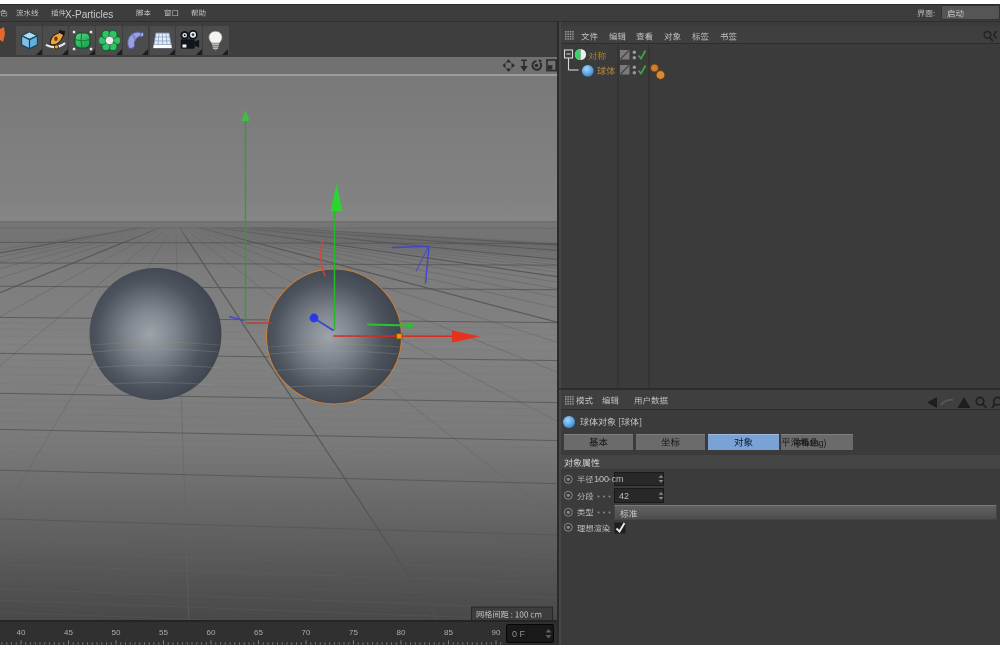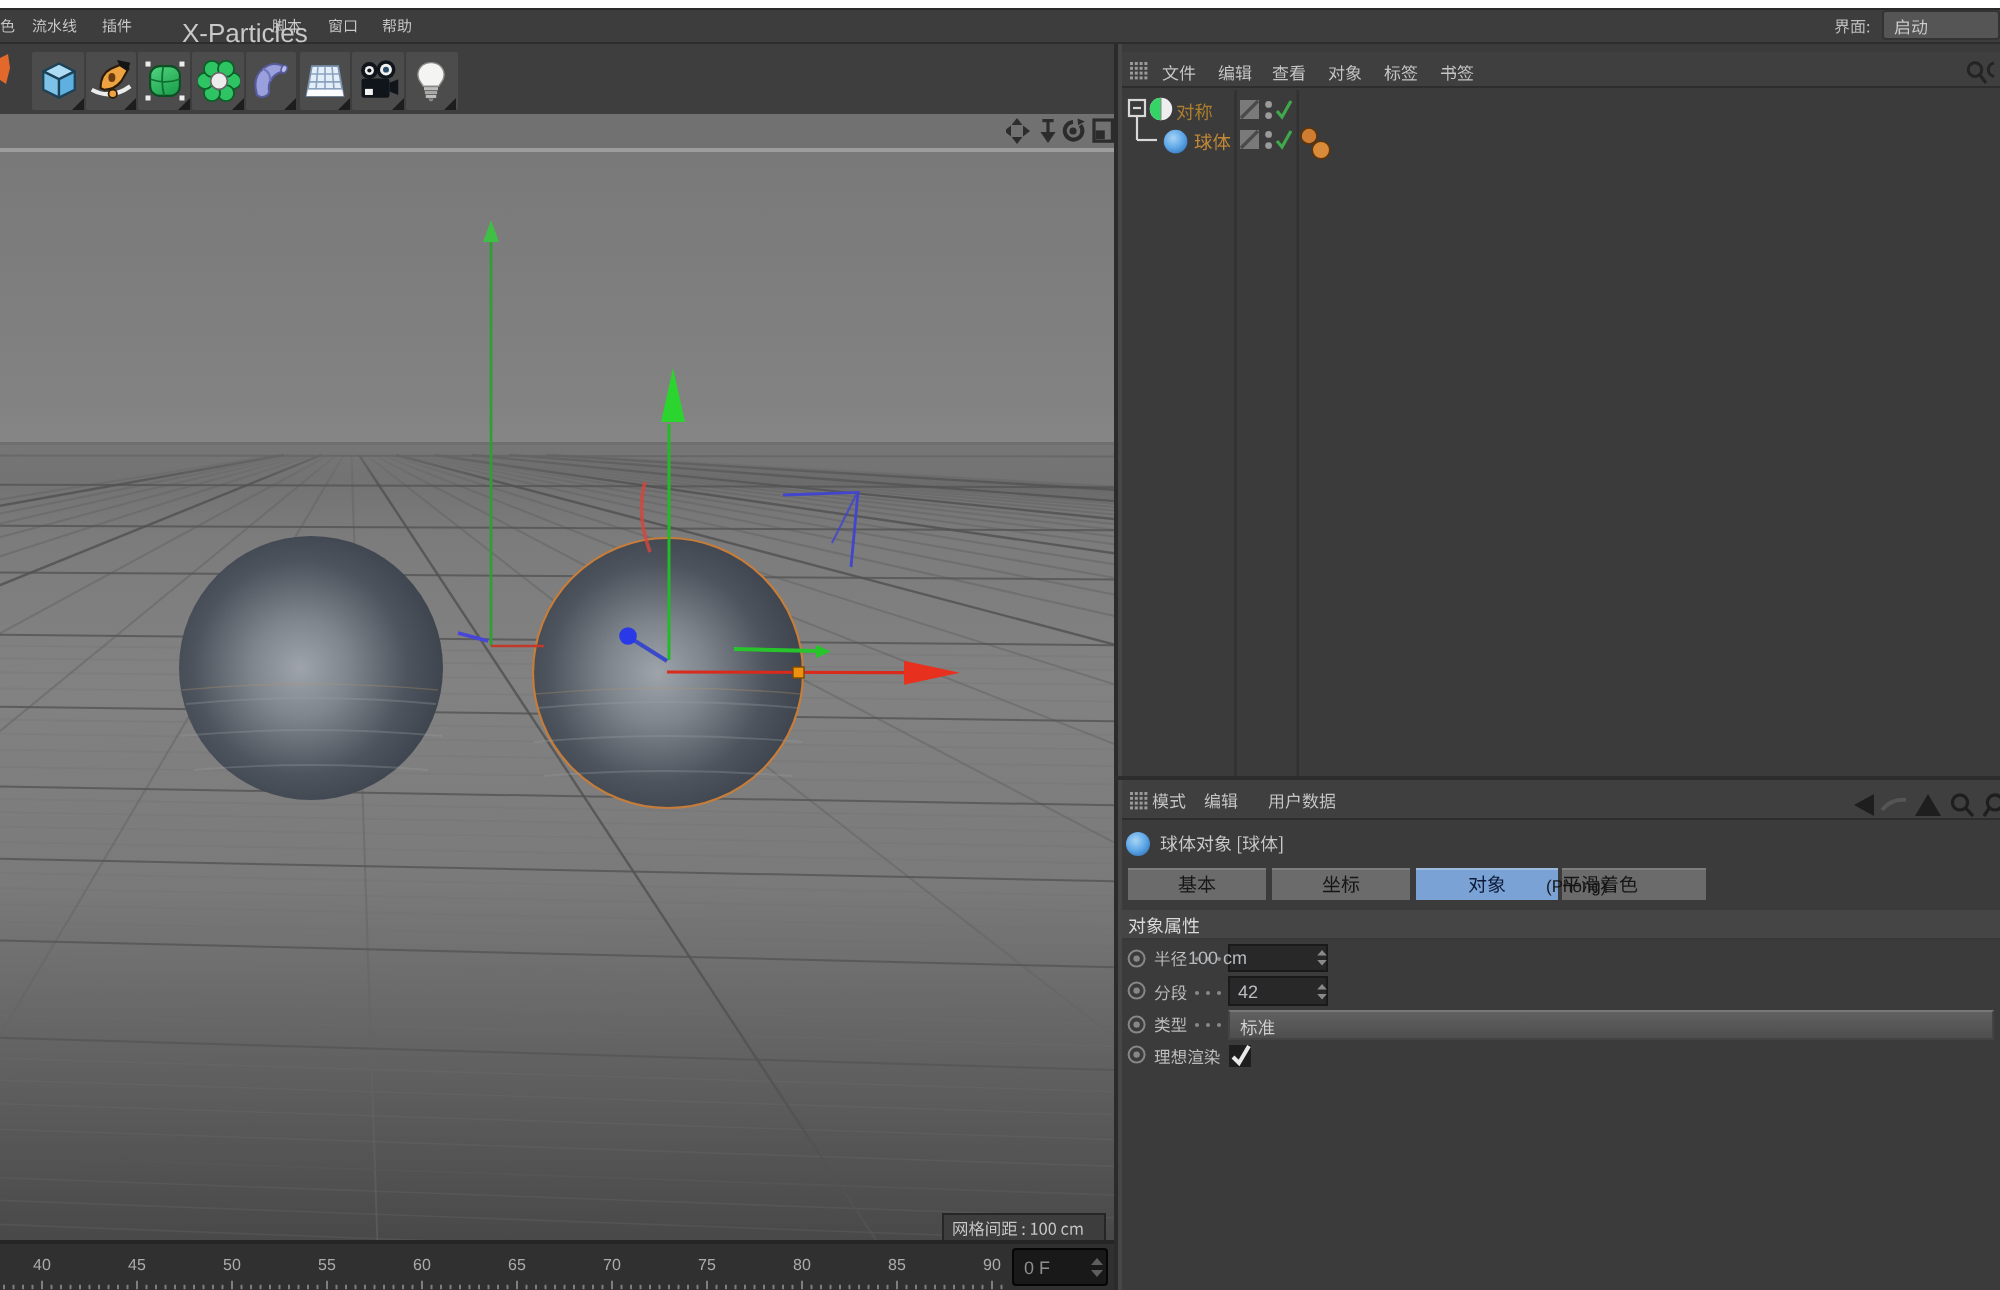--- a/index.html
+++ b/index.html
@@ -11,21 +11,21 @@
 <div class="abs" style="left:0px;top:5px;width:1000px;height:17px;background:#3d3d3d;border-bottom:1px solid #2e2e2e"></div>
 <svg style="position:absolute;left:0px;top:8.2px;overflow:visible" width="9" height="12">
     <path transform="translate(0,7.7)" d="M3.6 -3.7V-2.4H1.8V-3.7ZM4.1 -3.7H5.9V-2.4H4.1ZM4.5 -5.1C4.3 -4.8 4.0 -4.5 3.7 -4.2H1.7C2.0 -4.5 2.3 -4.8 2.5 -5.1ZM2.7 -6.3C2.1 -5.3 1.2 -4.4 0.3 -3.8C0.4 -3.7 0.6 -3.4 0.6 -3.3C0.8 -3.5 1.1 -3.6 1.3 -3.8V-0.6C1.3 0.3 1.6 0.5 2.8 0.5C3.1 0.5 5.4 0.5 5.7 0.5C6.9 0.5 7.1 0.1 7.2 -1.0C7.1 -1.1 6.8 -1.2 6.7 -1.2C6.6 -0.3 6.5 -0.0 5.7 -0.0C5.2 -0.0 3.2 -0.0 2.8 -0.0C2.0 -0.0 1.8 -0.1 1.8 -0.6V-1.9H5.9V-1.5H6.5V-4.2H4.4C4.7 -4.6 5.1 -5.0 5.3 -5.4L5.0 -5.7L4.9 -5.6H2.9C3.0 -5.8 3.1 -6.0 3.2 -6.1Z" fill="#c9c9c9"></path>
   </svg>
 <svg style="position:absolute;left:15.6px;top:8.2px;overflow:visible" width="24" height="12">
     <path transform="translate(0,7.7)" d="M4.3 -2.7V0.3H4.8V-2.7ZM3.0 -2.7V-1.9C3.0 -1.3 2.9 -0.4 2.0 0.2C2.1 0.3 2.3 0.5 2.4 0.6C3.4 -0.1 3.5 -1.1 3.5 -1.9V-2.7ZM5.7 -2.7V-0.3C5.7 0.1 5.7 0.2 5.8 0.3C5.9 0.4 6.1 0.5 6.2 0.5C6.3 0.5 6.5 0.5 6.6 0.5C6.7 0.5 6.9 0.4 7.0 0.4C7.1 0.3 7.1 0.2 7.2 0.1C7.2 -0.0 7.2 -0.4 7.2 -0.8C7.1 -0.8 6.9 -0.9 6.8 -1.0C6.8 -0.6 6.8 -0.3 6.8 -0.2C6.8 -0.1 6.8 -0.0 6.7 -0.0C6.7 0.0 6.6 0.0 6.6 0.0C6.5 0.0 6.4 0.0 6.4 0.0C6.3 0.0 6.3 0.0 6.2 -0.0C6.2 -0.1 6.2 -0.1 6.2 -0.3V-2.7ZM0.6 -5.8C1.1 -5.5 1.6 -5.1 1.9 -4.8L2.2 -5.3C2.0 -5.6 1.4 -6.0 1.0 -6.2ZM0.3 -3.7C0.8 -3.5 1.4 -3.2 1.7 -2.9L2.0 -3.4C1.7 -3.6 1.1 -4.0 0.6 -4.2ZM0.5 0.1 1.0 0.5C1.4 -0.2 1.9 -1.1 2.3 -1.9L1.9 -2.3C1.5 -1.4 0.9 -0.5 0.5 0.1ZM4.2 -6.2C4.3 -5.9 4.4 -5.6 4.5 -5.3H2.4V-4.8H3.9C3.5 -4.4 3.1 -3.9 3.0 -3.7C2.8 -3.6 2.6 -3.6 2.5 -3.5C2.5 -3.4 2.6 -3.1 2.6 -3.0C2.8 -3.1 3.2 -3.1 6.3 -3.3C6.4 -3.1 6.6 -2.9 6.6 -2.8L7.1 -3.1C6.8 -3.5 6.2 -4.2 5.8 -4.7L5.4 -4.4C5.5 -4.2 5.7 -4.0 5.9 -3.8L3.6 -3.6C3.9 -4.0 4.2 -4.4 4.5 -4.8H7.1V-5.3H5.1C5.0 -5.6 4.9 -6.0 4.7 -6.3Z M8.0 -4.4V-3.8H9.9C9.5 -2.3 8.7 -1.2 7.8 -0.6C7.9 -0.5 8.2 -0.3 8.2 -0.1C9.3 -0.9 10.2 -2.3 10.6 -4.3L10.2 -4.4L10.1 -4.4ZM13.6 -4.9C13.3 -4.4 12.7 -3.7 12.2 -3.2C11.9 -3.6 11.7 -4.0 11.6 -4.5V-6.3H11.0V-0.2C11.0 -0.0 10.9 -0.0 10.8 0.0C10.7 0.0 10.3 0.0 9.9 -0.0C9.9 0.2 10.0 0.4 10.1 0.6C10.7 0.6 11.0 0.6 11.2 0.5C11.5 0.4 11.6 0.2 11.6 -0.2V-3.3C12.2 -2.0 13.2 -0.8 14.4 -0.2C14.5 -0.3 14.7 -0.6 14.8 -0.7C13.9 -1.1 13.1 -1.9 12.4 -2.8C13.0 -3.3 13.6 -4.0 14.1 -4.5Z M15.4 -0.4 15.5 0.1C16.2 -0.1 17.1 -0.3 18.0 -0.6L17.9 -1.1C17.0 -0.8 16.0 -0.6 15.4 -0.4ZM20.3 -5.8C20.7 -5.7 21.1 -5.4 21.4 -5.2L21.7 -5.5C21.5 -5.7 21.0 -6.0 20.6 -6.2ZM15.5 -3.2C15.6 -3.2 15.8 -3.3 16.7 -3.4C16.4 -2.9 16.1 -2.5 16.0 -2.4C15.7 -2.1 15.6 -1.9 15.4 -1.9C15.5 -1.7 15.6 -1.5 15.6 -1.4C15.7 -1.5 16.0 -1.5 17.9 -1.9C17.9 -2.0 17.9 -2.2 17.9 -2.4L16.4 -2.1C17.0 -2.8 17.5 -3.6 18.0 -4.4L17.5 -4.7C17.4 -4.4 17.2 -4.2 17.1 -3.9L16.1 -3.8C16.6 -4.4 17.0 -5.2 17.3 -6.0L16.8 -6.3C16.5 -5.4 15.9 -4.4 15.8 -4.2C15.6 -3.9 15.5 -3.7 15.4 -3.7C15.4 -3.6 15.5 -3.3 15.5 -3.2ZM21.7 -2.6C21.4 -2.1 20.9 -1.7 20.5 -1.3C20.3 -1.7 20.2 -2.2 20.2 -2.8L22.1 -3.1L22.0 -3.6L20.1 -3.3C20.1 -3.6 20.0 -3.9 20.0 -4.2L21.9 -4.5L21.8 -5.0L20.0 -4.8C19.9 -5.3 19.9 -5.8 19.9 -6.3H19.4C19.4 -5.8 19.4 -5.2 19.4 -4.7L18.2 -4.5L18.3 -4.0L19.5 -4.2C19.5 -3.8 19.5 -3.5 19.6 -3.2L18.1 -2.9L18.2 -2.4L19.6 -2.6C19.7 -2.0 19.8 -1.5 20.0 -1.0C19.4 -0.6 18.6 -0.2 17.9 0.0C18.0 0.1 18.1 0.3 18.2 0.5C18.9 0.2 19.6 -0.1 20.2 -0.5C20.5 0.2 20.9 0.6 21.4 0.6C21.9 0.6 22.1 0.3 22.2 -0.5C22.1 -0.6 21.9 -0.7 21.8 -0.8C21.8 -0.1 21.7 0.0 21.5 0.0C21.2 0.0 20.9 -0.3 20.6 -0.8C21.2 -1.3 21.8 -1.8 22.1 -2.4Z" fill="#c9c9c9"></path>
   </svg>
 <svg style="position:absolute;left:50.8px;top:8.2px;overflow:visible" width="17" height="12">
     <path transform="translate(0,7.7)" d="M5.5 -1.8V-1.3H6.4V-0.3H5.2V-4.0H7.1V-4.5H5.2V-5.5C5.8 -5.6 6.3 -5.7 6.7 -5.8L6.5 -6.2C5.6 -6.0 4.2 -5.8 3.0 -5.8C3.1 -5.6 3.1 -5.4 3.2 -5.3C3.6 -5.3 4.2 -5.4 4.7 -5.4V-4.5H2.8V-4.0H4.7V-0.3H3.5V-1.3H4.4V-1.8H3.5V-2.7C3.8 -2.8 4.1 -2.9 4.4 -3.0L4.1 -3.5C3.8 -3.3 3.3 -3.2 3.0 -3.1V0.6H3.5V0.2H6.4V0.6H6.9V-3.2H5.5V-2.8H6.4V-1.8ZM1.2 -6.3V-4.8H0.4V-4.3H1.2V-2.6L0.3 -2.3L0.4 -1.8L1.2 -2.0V-0.1C1.2 0.0 1.2 0.1 1.1 0.1C1.0 0.1 0.8 0.1 0.5 0.1C0.6 0.2 0.7 0.4 0.7 0.6C1.1 0.6 1.3 0.6 1.5 0.5C1.7 0.4 1.7 0.2 1.7 -0.1V-2.2L2.6 -2.4L2.5 -2.9L1.7 -2.7V-4.3H2.5V-4.8H1.7V-6.3Z M9.9 -2.6V-2.0H12.0V0.6H12.6V-2.0H14.6V-2.6H12.6V-4.2H14.3V-4.8H12.6V-6.2H12.0V-4.8H11.0C11.1 -5.1 11.2 -5.5 11.3 -5.8L10.7 -5.9C10.6 -4.9 10.3 -4.0 9.8 -3.4C10.0 -3.3 10.2 -3.1 10.3 -3.1C10.5 -3.4 10.7 -3.8 10.8 -4.2H12.0V-2.6ZM9.5 -6.3C9.1 -5.1 8.4 -4.0 7.7 -3.3C7.8 -3.1 8.0 -2.9 8.1 -2.7C8.3 -3.0 8.5 -3.3 8.8 -3.6V0.6H9.3V-4.5C9.6 -5.0 9.8 -5.6 10.0 -6.1Z" fill="#c9c9c9"></path>
   </svg>
-<div class="abs" style="left:91px;top:8.5px;font-size:13px;color:#c9c9c9;letter-spacing:0">X-Particles</div>
+<div class="abs" style="left:65px;top:8.5px;font-size:10px;color:#c9c9c9;letter-spacing:0">X-Particles</div>
 <svg style="position:absolute;left:135.5px;top:8.2px;overflow:visible" width="17" height="12">
     <path transform="translate(0,7.7)" d="M0.6 -6.0V-3.3C0.6 -2.2 0.6 -0.7 0.2 0.4C0.3 0.4 0.5 0.5 0.6 0.6C0.9 -0.1 1.0 -1.1 1.1 -1.9H2.0V-0.1C2.0 0.0 1.9 0.0 1.9 0.0C1.8 0.1 1.5 0.1 1.3 0.0C1.3 0.2 1.4 0.4 1.4 0.5C1.8 0.5 2.1 0.5 2.2 0.4C2.4 0.4 2.4 0.2 2.4 -0.1V-6.0ZM1.1 -5.5H2.0V-4.3H1.1ZM1.1 -3.8H2.0V-2.5H1.1L1.1 -3.3ZM5.2 -5.9V0.6H5.7V-5.3H6.5V-1.3C6.5 -1.2 6.5 -1.2 6.4 -1.2C6.3 -1.2 6.1 -1.2 5.8 -1.2C5.9 -1.0 6.0 -0.8 6.0 -0.7C6.4 -0.7 6.6 -0.7 6.8 -0.8C6.9 -0.9 7.0 -1.0 7.0 -1.3V-5.9ZM2.8 -0.2 2.8 -0.2C2.9 -0.3 3.2 -0.3 4.5 -0.6C4.5 -0.4 4.6 -0.3 4.6 -0.1L5.0 -0.3C4.9 -0.8 4.7 -1.6 4.4 -2.2L4.0 -2.1C4.2 -1.8 4.3 -1.4 4.4 -1.0L3.3 -0.8C3.5 -1.4 3.8 -2.1 3.9 -2.8H5.0V-3.4H4.1V-4.5H4.8V-5.1H4.1V-6.3H3.6V-5.1H2.8V-4.5H3.6V-3.4H2.6V-2.8H3.4C3.3 -2.1 3.0 -1.3 2.9 -1.1C2.8 -0.9 2.8 -0.7 2.6 -0.7C2.7 -0.5 2.8 -0.3 2.8 -0.2Z M10.9 -6.3V-4.7H8.0V-4.1H10.3C9.7 -2.9 8.8 -1.7 7.8 -1.1C7.9 -0.9 8.1 -0.7 8.2 -0.6C9.3 -1.3 10.2 -2.7 10.8 -4.1H10.9V-1.4H9.2V-0.8H10.9V0.6H11.5V-0.8H13.3V-1.4H11.5V-4.1H11.6C12.2 -2.7 13.2 -1.3 14.3 -0.6C14.4 -0.8 14.6 -1.0 14.7 -1.1C13.7 -1.7 12.8 -2.9 12.2 -4.1H14.5V-4.7H11.5V-6.3Z" fill="#c9c9c9"></path>
   </svg>
 <svg style="position:absolute;left:163.5px;top:8.2px;overflow:visible" width="17" height="12">
     <path transform="translate(0,7.7)" d="M2.8 -5.0C2.2 -4.6 1.4 -4.2 0.6 -4.0L0.9 -3.6C1.7 -3.8 2.6 -4.3 3.2 -4.8ZM4.3 -4.7C5.1 -4.4 6.1 -3.9 6.6 -3.5L6.9 -3.9C6.4 -4.2 5.4 -4.7 4.7 -5.1ZM3.2 -4.3C3.1 -4.1 2.9 -3.8 2.8 -3.5H1.2V0.6H1.8V0.3H5.8V0.6H6.4V-3.5H3.3C3.5 -3.7 3.7 -4.0 3.8 -4.2ZM1.8 -0.1V-3.1H5.8V-0.1ZM2.7 -1.6C3.0 -1.5 3.4 -1.4 3.7 -1.2C3.2 -0.9 2.6 -0.7 2.1 -0.6C2.2 -0.5 2.3 -0.4 2.3 -0.2C3.0 -0.4 3.6 -0.6 4.1 -1.0C4.5 -0.8 4.8 -0.6 5.1 -0.4L5.4 -0.7C5.1 -0.9 4.8 -1.1 4.5 -1.3C4.8 -1.6 5.1 -1.9 5.3 -2.4L5.0 -2.5L4.9 -2.5H3.2C3.3 -2.6 3.3 -2.8 3.4 -2.9L3.0 -3.0C2.8 -2.6 2.5 -2.2 2.1 -1.8C2.2 -1.8 2.3 -1.6 2.4 -1.6C2.6 -1.7 2.8 -1.9 3.0 -2.1H4.7C4.5 -1.9 4.3 -1.7 4.0 -1.5C3.7 -1.6 3.3 -1.8 3.0 -1.9ZM3.2 -6.2C3.3 -6.0 3.4 -5.8 3.5 -5.7H0.6V-4.5H1.1V-5.2H6.3V-4.5H6.9V-5.7H4.1C4.0 -5.9 3.9 -6.1 3.8 -6.3Z M8.5 -5.5V0.4H9.0V-0.2H13.5V0.4H14.1V-5.5ZM9.0 -0.8V-5.0H13.5V-0.8Z" fill="#c9c9c9"></path>
   </svg>
 <svg style="position:absolute;left:191.2px;top:8.2px;overflow:visible" width="17" height="12">
     <path transform="translate(0,7.7)" d="M2.1 -6.3V-5.7H0.5V-5.2H2.1V-4.7H0.7V-4.3H2.1V-4.1C2.1 -4.0 2.0 -3.8 2.0 -3.7H0.4V-3.2H1.8C1.5 -2.9 1.2 -2.5 0.5 -2.3C0.6 -2.2 0.8 -2.0 0.9 -1.9C1.7 -2.2 2.2 -2.7 2.4 -3.2H4.0V-3.7H2.6C2.6 -3.8 2.6 -4.0 2.6 -4.1V-4.3H3.8V-4.7H2.6V-5.2H4.0V-5.7H2.6V-6.3ZM4.4 -6.0V-2.3H4.9V-5.5H6.2C6.0 -5.2 5.8 -4.8 5.5 -4.5C6.2 -4.1 6.4 -3.8 6.4 -3.5C6.4 -3.3 6.4 -3.2 6.2 -3.2C6.1 -3.1 6.0 -3.1 5.9 -3.1C5.7 -3.1 5.4 -3.1 5.1 -3.1C5.2 -3.0 5.3 -2.8 5.3 -2.7C5.6 -2.6 5.9 -2.6 6.1 -2.7C6.3 -2.7 6.5 -2.7 6.6 -2.8C6.8 -2.9 7.0 -3.1 7.0 -3.5C7.0 -3.8 6.8 -4.2 6.1 -4.6C6.4 -4.9 6.8 -5.4 7.0 -5.8L6.6 -6.0L6.5 -6.0ZM1.1 -2.0V0.2H1.7V-1.5H3.4V0.6H4.0V-1.5H5.9V-0.4C5.9 -0.3 5.9 -0.3 5.8 -0.3C5.6 -0.3 5.2 -0.3 4.7 -0.3C4.8 -0.2 4.9 0.0 4.9 0.2C5.5 0.2 5.9 0.2 6.2 0.1C6.4 0.0 6.5 -0.1 6.5 -0.4V-2.0H4.0V-2.6H3.4V-2.0Z M12.2 -6.3C12.2 -5.7 12.2 -5.1 12.2 -4.6H11.0V-4.1H12.2C12.1 -2.2 11.7 -0.7 10.3 0.2C10.4 0.3 10.6 0.5 10.7 0.6C12.2 -0.4 12.6 -2.1 12.8 -4.1H13.9C13.9 -1.3 13.8 -0.3 13.6 -0.1C13.5 0.0 13.4 0.0 13.3 0.0C13.1 0.0 12.8 0.0 12.3 -0.0C12.4 0.1 12.5 0.4 12.5 0.5C12.9 0.6 13.3 0.6 13.5 0.5C13.8 0.5 13.9 0.4 14.1 0.2C14.3 -0.1 14.4 -1.1 14.5 -4.3C14.5 -4.4 14.5 -4.6 14.5 -4.6H12.8C12.8 -5.2 12.8 -5.7 12.8 -6.3ZM7.8 -0.7 7.9 -0.1C8.8 -0.3 10.0 -0.6 11.2 -0.9L11.2 -1.4L10.7 -1.3V-5.9H8.3V-0.8ZM8.8 -0.9V-2.2H10.2V-1.2ZM8.8 -3.8H10.2V-2.7H8.8ZM8.8 -4.3V-5.4H10.2V-4.3Z" fill="#c9c9c9"></path>
   </svg>
 <svg style="position:absolute;left:917px;top:7.5px;overflow:visible" width="20" height="12">
@@ -531,21 +531,21 @@
     <path transform="translate(0,9.7)" d="M7.0 -7.5C6.7 -6.0 6.1 -4.8 5.1 -4.0V-7.9H4.4V-2.8H1.2V-2.1H4.4V-0.3H0.5V0.4H9.0V-0.3H5.1V-2.1H8.4V-2.8H5.1V-3.9C5.3 -3.8 5.5 -3.6 5.6 -3.5C6.1 -3.9 6.5 -4.5 6.9 -5.1C7.5 -4.5 8.2 -3.8 8.5 -3.3L9.0 -3.8C8.6 -4.3 7.8 -5.1 7.2 -5.7C7.4 -6.3 7.6 -6.8 7.7 -7.4ZM2.3 -7.5C2.0 -5.9 1.4 -4.6 0.4 -3.8C0.5 -3.6 0.8 -3.4 0.9 -3.2C1.5 -3.8 1.9 -4.4 2.3 -5.2C2.8 -4.7 3.3 -4.1 3.6 -3.7L4.1 -4.2C3.8 -4.7 3.1 -5.3 2.6 -5.9C2.8 -6.3 2.9 -6.9 3.0 -7.4Z M13.9 -7.3V-6.6H18.1V-7.3ZM16.9 -3.1C17.3 -2.1 17.8 -0.9 17.9 -0.2L18.6 -0.4C18.4 -1.1 18.0 -2.3 17.5 -3.3ZM14.2 -3.2C13.9 -2.2 13.5 -1.2 13.0 -0.5C13.1 -0.5 13.4 -0.3 13.5 -0.2C14.1 -0.9 14.5 -2.0 14.8 -3.1ZM13.5 -5.0V-4.3H15.5V-0.2C15.5 -0.0 15.5 -0.0 15.4 0.0C15.2 0.0 14.8 0.0 14.3 -0.0C14.4 0.2 14.5 0.5 14.5 0.7C15.2 0.7 15.6 0.7 15.9 0.6C16.2 0.5 16.3 0.2 16.3 -0.2V-4.3H18.6V-5.0ZM11.4 -8.0V-6.0H10.0V-5.3H11.3C11.0 -4.1 10.3 -2.8 9.7 -2.0C9.9 -1.9 10.1 -1.6 10.1 -1.4C10.6 -2.0 11.1 -3.0 11.4 -4.0V0.8H12.1V-4.2C12.5 -3.8 12.8 -3.2 13.0 -2.9L13.4 -3.4C13.2 -3.7 12.4 -4.7 12.1 -5.0V-5.3H13.4V-6.0H12.1V-8.0Z" fill="#161616"></path>
   </svg>
 <div class="abs" style="left:708px;top:433.5px;width:70.5px;height:16px;background:#7ba2d4;border-top:1px solid #9dbbe0"></div>
 <svg style="position:absolute;left:733.75px;top:436.3px;overflow:visible" width="21" height="14">
     <path transform="translate(0,9.7)" d="M4.8 -3.7C5.2 -3.1 5.6 -2.2 5.8 -1.6L6.4 -1.9C6.3 -2.5 5.8 -3.4 5.3 -4.0ZM0.9 -4.3C1.4 -3.8 2.1 -3.2 2.6 -2.5C2.0 -1.3 1.3 -0.4 0.4 0.2C0.6 0.3 0.8 0.6 0.9 0.7C1.8 0.1 2.5 -0.8 3.1 -1.9C3.6 -1.4 3.9 -0.9 4.1 -0.5L4.7 -1.0C4.4 -1.5 4.0 -2.1 3.5 -2.7C3.9 -3.8 4.2 -5.1 4.4 -6.6L3.9 -6.7L3.8 -6.7H0.7V-6.0H3.6C3.4 -5.0 3.2 -4.1 2.9 -3.3C2.4 -3.8 1.9 -4.3 1.4 -4.8ZM7.3 -8.0V-5.7H4.6V-5.0H7.3V-0.2C7.3 -0.0 7.2 0.0 7.0 0.0C6.9 0.0 6.3 0.0 5.7 0.0C5.8 0.2 5.9 0.6 6.0 0.8C6.8 0.8 7.3 0.7 7.6 0.6C7.9 0.5 8.0 0.3 8.0 -0.2V-5.0H9.1V-5.7H8.0V-8.0Z M12.7 -8.0C12.2 -7.2 11.3 -6.3 10.0 -5.6C10.1 -5.5 10.4 -5.3 10.5 -5.1C10.7 -5.2 10.8 -5.3 11.0 -5.5V-3.9H12.6C11.9 -3.5 11.0 -3.2 10.1 -2.9C10.2 -2.8 10.4 -2.5 10.5 -2.4C11.4 -2.7 12.3 -3.0 13.0 -3.5C13.3 -3.4 13.5 -3.2 13.7 -3.0C12.9 -2.5 11.5 -1.9 10.4 -1.7C10.6 -1.6 10.7 -1.3 10.8 -1.2C11.9 -1.5 13.2 -2.0 14.1 -2.7C14.2 -2.5 14.3 -2.3 14.4 -2.1C13.5 -1.4 11.7 -0.6 10.3 -0.3C10.4 -0.2 10.6 0.1 10.7 0.3C12.0 -0.1 13.6 -0.8 14.7 -1.6C14.9 -1.0 14.8 -0.4 14.4 -0.1C14.2 0.0 14.0 0.0 13.8 0.0C13.6 0.0 13.2 0.0 12.9 -0.0C13.0 0.2 13.1 0.5 13.1 0.6C13.4 0.7 13.7 0.7 13.9 0.7C14.3 0.7 14.6 0.6 14.9 0.4C15.5 -0.0 15.7 -1.0 15.2 -2.0L15.8 -2.3C16.2 -1.4 17.0 -0.3 18.1 0.3C18.2 0.1 18.4 -0.2 18.6 -0.3C17.5 -0.8 16.7 -1.7 16.3 -2.5C16.8 -2.8 17.3 -3.1 17.7 -3.3L17.1 -3.8C16.6 -3.4 15.7 -2.8 15.0 -2.5C14.7 -3.0 14.2 -3.5 13.5 -3.9L13.6 -3.9H17.6V-6.0H15.0C15.3 -6.4 15.6 -6.7 15.8 -7.1L15.3 -7.4L15.2 -7.3H13.1C13.2 -7.5 13.4 -7.7 13.5 -7.9ZM12.6 -6.8H14.8C14.6 -6.5 14.4 -6.3 14.2 -6.0H11.8C12.1 -6.3 12.3 -6.5 12.6 -6.8ZM11.7 -5.5H14.2C14.0 -5.1 13.7 -4.8 13.4 -4.5H11.7ZM14.9 -5.5H16.9V-4.5H14.2C14.4 -4.8 14.7 -5.1 14.9 -5.5Z" fill="#0c1c3a"></path>
   </svg>
 <div class="abs" style="left:781px;top:433.5px;width:71.5px;height:16px;background:#6b6b6b;border-top:1px solid #7e7e7e"></div>
 <svg style="position:absolute;left:781.3px;top:436.3px;overflow:visible" width="40" height="14">
     <path transform="translate(0,9.7)" d="M1.7 -6.0C2.0 -5.3 2.4 -4.4 2.5 -3.8L3.2 -4.0C3.1 -4.6 2.7 -5.5 2.3 -6.2ZM7.2 -6.2C6.9 -5.5 6.5 -4.6 6.1 -4.0L6.8 -3.8C7.1 -4.3 7.6 -5.2 7.9 -6.0ZM0.5 -3.3V-2.6H4.4V0.8H5.1V-2.6H9.0V-3.3H5.1V-6.6H8.5V-7.3H1.0V-6.6H4.4V-3.3Z M10.4 -7.4C11.0 -7.0 11.7 -6.5 12.1 -6.1L12.5 -6.7C12.2 -7.0 11.4 -7.5 10.8 -7.8ZM9.9 -4.7C10.4 -4.4 11.2 -4.0 11.5 -3.7L11.9 -4.2C11.6 -4.5 10.8 -5.0 10.3 -5.2ZM10.2 0.2 10.8 0.6C11.3 -0.3 11.9 -1.4 12.3 -2.4L11.7 -2.8C11.3 -1.8 10.6 -0.6 10.2 0.2ZM13.9 -2.0H16.9V-1.3H13.9ZM13.9 -2.6V-3.2H16.9V-2.6ZM13.2 -3.8V0.8H13.9V-0.8H16.9V0.0C16.9 0.2 16.9 0.2 16.7 0.2C16.6 0.2 16.2 0.2 15.7 0.2C15.8 0.4 15.9 0.6 15.9 0.8C16.6 0.8 17.0 0.8 17.3 0.7C17.5 0.6 17.6 0.4 17.6 0.0V-3.8ZM13.3 -7.6V-5.1H12.3V-3.4H12.9V-4.5H17.9V-3.4H18.5V-5.1H17.5V-7.6ZM13.9 -5.1V-5.9H15.2V-5.1ZM16.9 -5.1H15.8V-6.4H13.9V-7.1H16.9Z M22.3 -1.7H26.2V-1.2H22.3ZM22.3 -2.2V-2.8H26.2V-2.2ZM22.3 -0.7H26.2V-0.1H22.3ZM19.6 -4.4V-3.9H21.8C21.1 -2.8 20.3 -2.0 19.3 -1.3C19.4 -1.2 19.7 -0.9 19.8 -0.8C20.5 -1.2 21.0 -1.7 21.6 -2.3V0.8H22.3V0.4H26.2V0.7H27.0V-3.3H22.3L22.7 -3.9H27.9V-4.4H23.0C23.1 -4.7 23.2 -4.9 23.3 -5.1H27.0V-5.6H23.6L23.8 -6.3H27.5V-6.9H25.6C25.8 -7.2 26.0 -7.5 26.2 -7.8L25.5 -8.0C25.3 -7.7 25.0 -7.2 24.8 -6.9H22.4L22.7 -7.0C22.6 -7.3 22.3 -7.7 22.0 -8.0L21.3 -7.8C21.6 -7.5 21.8 -7.2 21.9 -6.9H20.1V-6.3H23.0C23.0 -6.1 22.9 -5.9 22.8 -5.6H20.5V-5.1H22.5C22.4 -4.9 22.3 -4.7 22.2 -4.4Z M33.0 -4.7V-3.0H30.8V-4.7ZM33.7 -4.7H36.0V-3.0H33.7ZM34.2 -6.5C33.9 -6.1 33.5 -5.7 33.2 -5.3H30.7C31.0 -5.7 31.4 -6.1 31.7 -6.5ZM31.9 -8.0C31.2 -6.7 30.0 -5.6 28.9 -4.9C29.0 -4.7 29.2 -4.3 29.3 -4.2C29.6 -4.4 29.8 -4.6 30.1 -4.8V-0.8C30.1 0.3 30.6 0.6 32.1 0.6C32.4 0.6 35.4 0.6 35.8 0.6C37.2 0.6 37.5 0.2 37.6 -1.3C37.4 -1.3 37.1 -1.5 37.0 -1.6C36.9 -0.3 36.7 -0.1 35.8 -0.1C35.1 -0.1 32.5 -0.1 32.0 -0.1C31.0 -0.1 30.8 -0.2 30.8 -0.8V-2.3H36.0V-1.9H36.7V-5.3H34.1C34.5 -5.8 34.9 -6.4 35.3 -6.9L34.8 -7.2L34.7 -7.1H32.1C32.3 -7.4 32.4 -7.6 32.5 -7.8Z" fill="#161616"></path>
   </svg>
-<div class="abs" style="left:773px;top:437.5px;font-size:8.5px;color:#161616">(Phong)</div>
+<div class="abs" style="left:796px;top:437.5px;font-size:8.5px;color:#161616">(Phong)</div>
 <div class="abs" style="left:561px;top:455px;width:439px;height:15px;background:#454545;border-bottom:1px solid #383838"></div>
 <svg style="position:absolute;left:563.5px;top:457.3px;overflow:visible" width="38" height="14">
     <path transform="translate(0,9.2)" d="M4.5 -3.5C4.9 -2.9 5.3 -2.1 5.5 -1.5L6.1 -1.8C5.9 -2.3 5.5 -3.2 5.1 -3.8ZM0.8 -4.1C1.4 -3.6 2.0 -3.0 2.5 -2.4C1.9 -1.3 1.2 -0.4 0.4 0.2C0.6 0.3 0.8 0.5 0.9 0.7C1.7 0.1 2.4 -0.7 3.0 -1.8C3.4 -1.3 3.7 -0.8 3.9 -0.4L4.5 -0.9C4.2 -1.4 3.8 -2.0 3.3 -2.5C3.7 -3.6 4.0 -4.8 4.1 -6.3L3.7 -6.4L3.6 -6.4H0.6V-5.7H3.4C3.3 -4.7 3.1 -3.9 2.8 -3.1C2.3 -3.6 1.8 -4.1 1.3 -4.5ZM6.9 -7.6V-5.4H4.3V-4.7H6.9V-0.2C6.9 -0.0 6.8 0.0 6.7 0.0C6.5 0.0 6.0 0.0 5.4 0.0C5.5 0.2 5.6 0.5 5.7 0.7C6.4 0.7 6.9 0.7 7.2 0.6C7.4 0.5 7.6 0.3 7.6 -0.2V-4.7H8.6V-5.4H7.6V-7.6Z M12.1 -7.6C11.6 -6.9 10.7 -6.0 9.5 -5.3C9.6 -5.2 9.8 -5.0 9.9 -4.8C10.1 -4.9 10.3 -5.1 10.4 -5.2V-3.7H12.0C11.3 -3.3 10.5 -3.0 9.6 -2.8C9.7 -2.7 9.9 -2.4 9.9 -2.3C10.8 -2.5 11.6 -2.9 12.4 -3.3C12.6 -3.2 12.8 -3.0 13.0 -2.9C12.2 -2.3 10.9 -1.8 9.9 -1.6C10.0 -1.5 10.2 -1.3 10.3 -1.1C11.3 -1.4 12.5 -1.9 13.3 -2.5C13.5 -2.4 13.6 -2.2 13.7 -2.0C12.8 -1.3 11.1 -0.6 9.8 -0.3C9.9 -0.2 10.1 0.1 10.2 0.2C11.4 -0.1 12.9 -0.8 13.9 -1.6C14.2 -0.9 14.0 -0.4 13.7 -0.1C13.5 0.0 13.3 0.0 13.1 0.0C12.8 0.0 12.5 0.0 12.2 -0.0C12.3 0.2 12.4 0.4 12.4 0.6C12.7 0.6 13.0 0.6 13.2 0.6C13.5 0.6 13.8 0.6 14.1 0.4C14.7 -0.0 14.9 -0.9 14.4 -1.9L14.9 -2.1C15.3 -1.3 16.1 -0.3 17.1 0.3C17.2 0.1 17.4 -0.2 17.6 -0.3C16.6 -0.7 15.8 -1.6 15.5 -2.4C15.9 -2.6 16.4 -2.9 16.7 -3.2L16.2 -3.6C15.7 -3.2 14.9 -2.7 14.2 -2.3C13.9 -2.8 13.4 -3.3 12.8 -3.7L12.9 -3.7H16.6V-5.7H14.2C14.5 -6.0 14.8 -6.4 14.9 -6.7L14.5 -7.0L14.4 -7.0H12.4C12.5 -7.1 12.7 -7.3 12.8 -7.5ZM11.9 -6.4H14.0C13.8 -6.2 13.6 -5.9 13.4 -5.7H11.2C11.4 -5.9 11.7 -6.2 11.9 -6.4ZM11.1 -5.2H13.5C13.2 -4.8 13.0 -4.5 12.7 -4.2H11.1ZM14.1 -5.2H16.0V-4.2H13.4C13.7 -4.5 13.9 -4.8 14.1 -5.2Z M19.9 -6.6H25.3V-5.8H19.9ZM19.3 -7.2V-4.5C19.3 -3.1 19.2 -1.1 18.3 0.3C18.5 0.4 18.8 0.6 18.9 0.7C19.8 -0.8 19.9 -3.0 19.9 -4.5V-5.3H26.0V-7.2ZM21.2 -3.4H22.8V-2.8H21.2ZM23.4 -3.4H25.1V-2.8H23.4ZM24.0 -1.1 24.3 -0.7 23.4 -0.7V-1.3H25.5V0.1C25.5 0.2 25.5 0.2 25.4 0.2C25.2 0.2 24.9 0.2 24.5 0.2C24.6 0.4 24.7 0.6 24.7 0.7C25.3 0.7 25.6 0.7 25.8 0.6C26.1 0.5 26.1 0.4 26.1 0.1V-1.8H23.4V-2.3H25.7V-3.9H23.4V-4.4C24.2 -4.5 25.0 -4.5 25.6 -4.7L25.2 -5.1C24.1 -4.9 22.1 -4.7 20.4 -4.7C20.5 -4.6 20.6 -4.4 20.6 -4.3C21.3 -4.3 22.1 -4.3 22.8 -4.3V-3.9H20.6V-2.3H22.8V-1.8H20.3V0.7H20.9V-1.3H22.8V-0.6L21.2 -0.6L21.3 -0.1C22.2 -0.1 23.4 -0.2 24.6 -0.2L24.8 0.2L25.2 0.0C25.1 -0.3 24.7 -0.8 24.4 -1.2Z M28.5 -7.6V0.7H29.2V-7.6ZM27.7 -5.8C27.7 -5.1 27.5 -4.1 27.3 -3.5L27.8 -3.3C28.0 -4.0 28.2 -5.0 28.2 -5.8ZM29.3 -5.9C29.5 -5.4 29.8 -4.8 29.9 -4.3L30.4 -4.6C30.3 -5.0 30.0 -5.6 29.8 -6.1ZM30.0 -0.2V0.4H35.5V-0.2H33.3V-2.5H35.1V-3.1H33.3V-5.0H35.3V-5.7H33.3V-7.5H32.6V-5.7H31.5C31.6 -6.1 31.7 -6.6 31.8 -7.0L31.1 -7.1C30.9 -5.9 30.6 -4.7 30.0 -3.9C30.2 -3.8 30.5 -3.7 30.6 -3.6C30.9 -4.0 31.1 -4.5 31.3 -5.0H32.6V-3.1H30.7V-2.5H32.6V-0.2Z" fill="#dadada"></path>
   </svg>
 <svg class="abs" style="left:562.5px;top:473.8px" width="11" height="11">
 <circle cx="5.3" cy="5.3" r="4" fill="none" stroke="#878787" stroke-width="1"></circle>
 <circle cx="5.3" cy="5.3" r="1.6" fill="#878787"></circle>
   </svg>
 <svg style="position:absolute;left:576.5px;top:474.3px;overflow:visible" width="18" height="13">
     <path transform="translate(0,8.5)" d="M1.2 -6.5C1.6 -5.9 2.0 -5.1 2.2 -4.7L2.8 -4.9C2.6 -5.4 2.2 -6.2 1.8 -6.8ZM6.5 -6.8C6.2 -6.2 5.8 -5.4 5.4 -4.9L6.0 -4.7C6.3 -5.1 6.8 -5.9 7.1 -6.5ZM3.8 -7.0V-4.3H1.0V-3.7H3.8V-2.3H0.4V-1.7H3.8V0.6H4.4V-1.7H7.9V-2.3H4.4V-3.7H7.4V-4.3H4.4V-7.0Z M10.4 -7.0C10.1 -6.4 9.4 -5.7 8.7 -5.2C8.8 -5.1 9.0 -4.9 9.0 -4.7C9.8 -5.2 10.5 -6.0 11.0 -6.7ZM11.5 -6.5V-6.0H14.7C13.8 -4.9 12.3 -4.0 10.9 -3.5C11.0 -3.4 11.2 -3.1 11.3 -3.0C12.1 -3.3 12.9 -3.7 13.7 -4.2C14.5 -3.9 15.4 -3.4 15.9 -3.0L16.2 -3.6C15.8 -3.9 14.9 -4.3 14.2 -4.6C14.8 -5.1 15.3 -5.7 15.7 -6.3L15.2 -6.6L15.1 -6.5ZM11.5 -2.8V-2.2H13.3V-0.1H11.0V0.4H16.2V-0.1H13.9V-2.2H15.7V-2.8ZM10.6 -5.1C10.1 -4.3 9.3 -3.4 8.6 -2.9C8.7 -2.7 8.9 -2.4 8.9 -2.3C9.2 -2.5 9.5 -2.8 9.8 -3.1V0.7H10.4V-3.9C10.7 -4.2 10.9 -4.5 11.1 -4.9Z" fill="#bebebe"></path>

